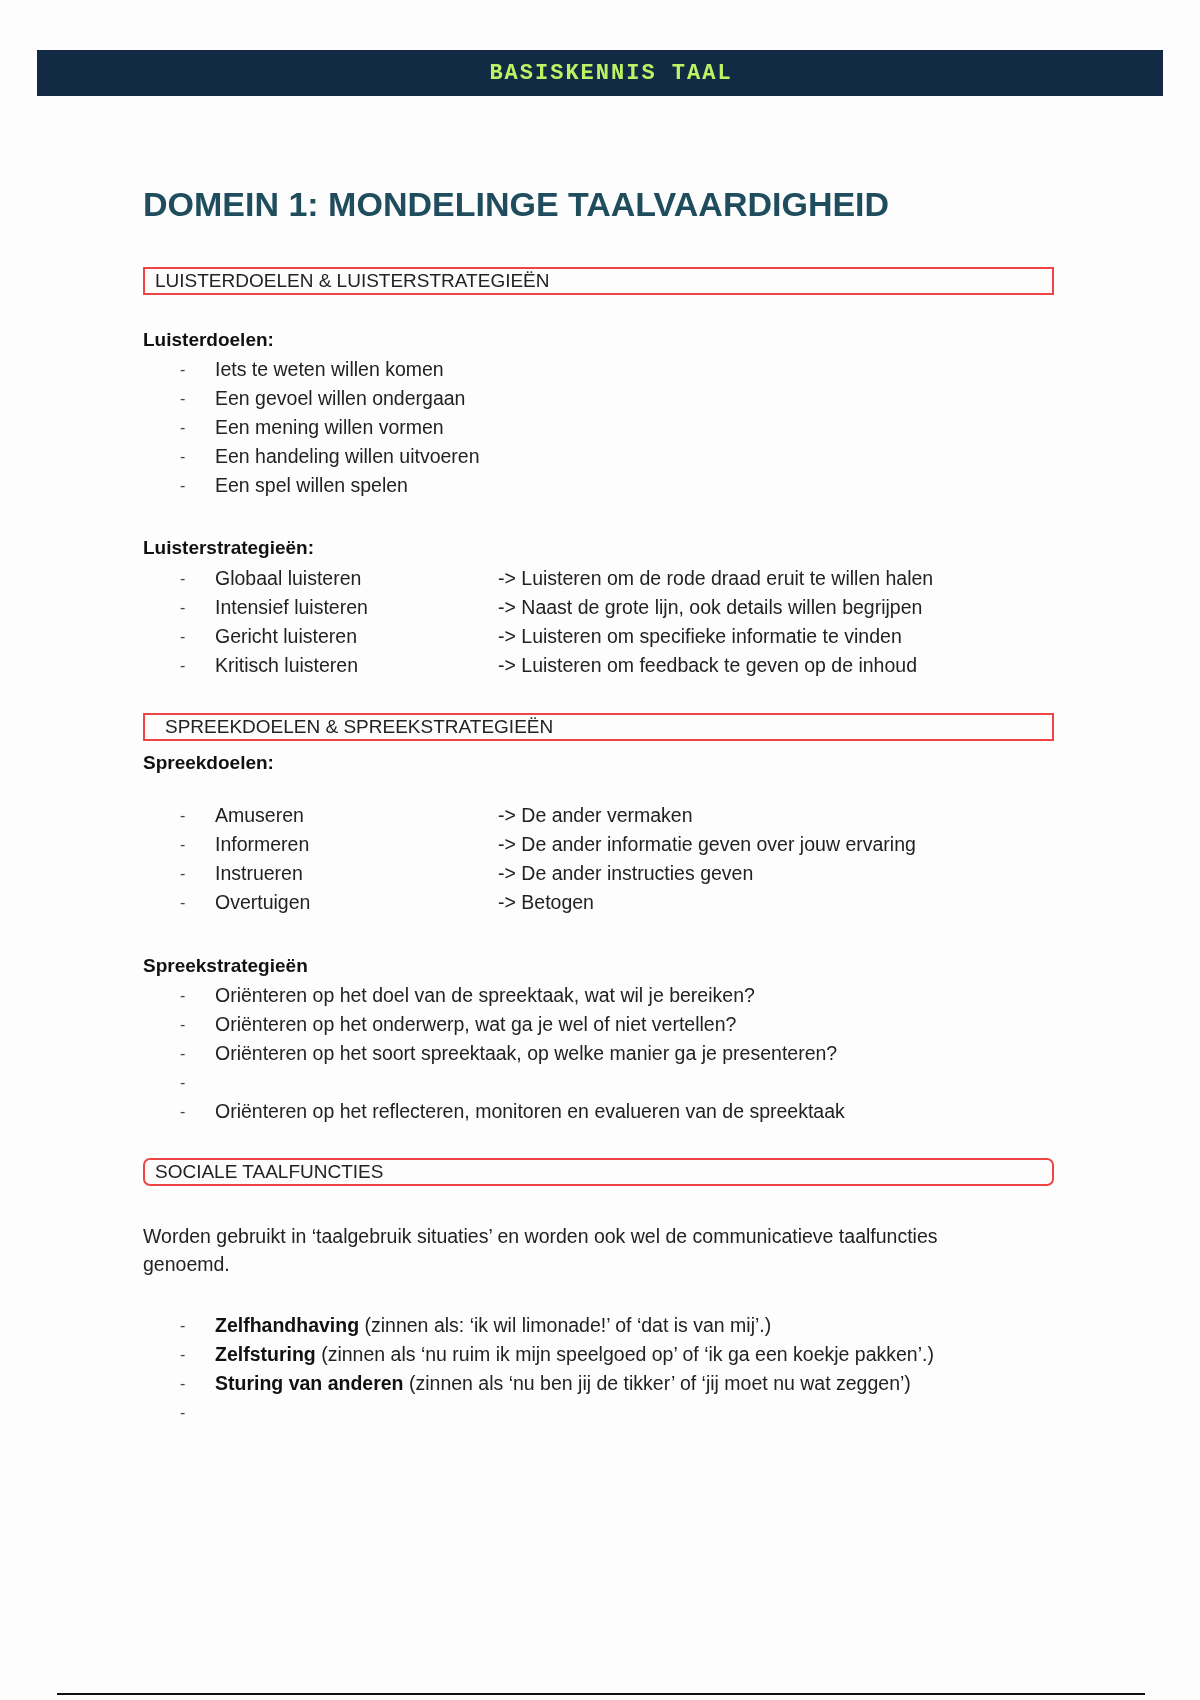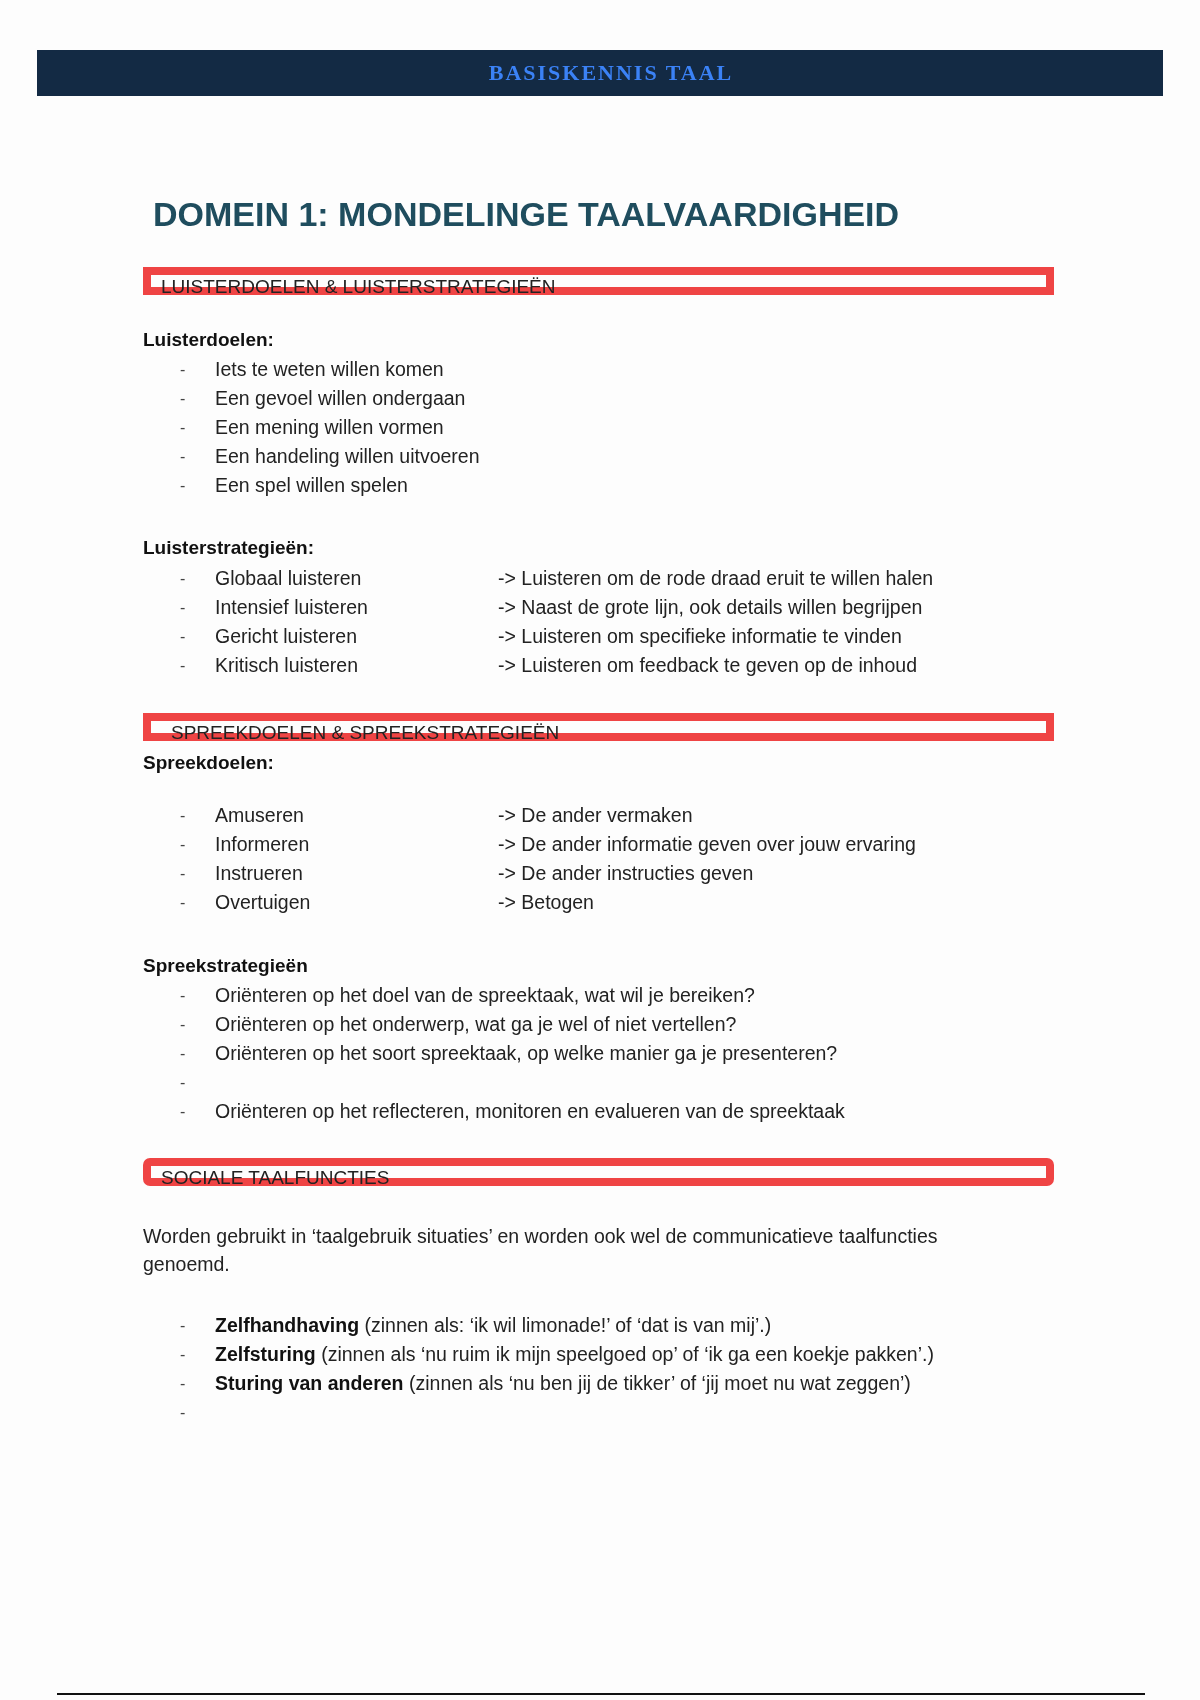--- a/index.html
+++ b/index.html
@@ -20,51 +20,51 @@
       left: 37px;
       top: 50px;
       width: 1126px;
       height: 46px;
       background: #132a44;
       display: flex;
       align-items: center;
       justify-content: center;
     }
     .top-banner span {
-      color: #3b82f6;
-      font-family: Liberation Serif, serif;
+      color: #bef264;
+      font-family: Liberation Mono, monospace;
       font-weight: bold;
       font-size: 22px;
       letter-spacing: 2px;
       margin-left: 22px;
     }
     .page {
       position: absolute;
       left: 143px;
       top: 180px;
       width: 920px;
     }
     .domain-title {
       font-family: "Liberation Sans", sans-serif;
       font-size: 34px;
       color: #1f4d5e;
-      margin: 10px;
+      margin: 0;
       height: 52px;
       line-height: 52px;
       position: absolute;
       top: -2px;
       left: 0;
       white-space: nowrap;
     }
     .section-box {
       position: absolute;
       left: 0;
       width: 911px;
       height: 28px;
-      border: 8px solid #ef4444;
+      border: 2px solid #ef4444;
       box-sizing: border-box;
       font-size: 19px;
       line-height: 24px;
       padding-left: 10px;
       color: #222;
       background: #fdfdfd;
       white-space: nowrap;
     }
     .label {
       position: absolute;

